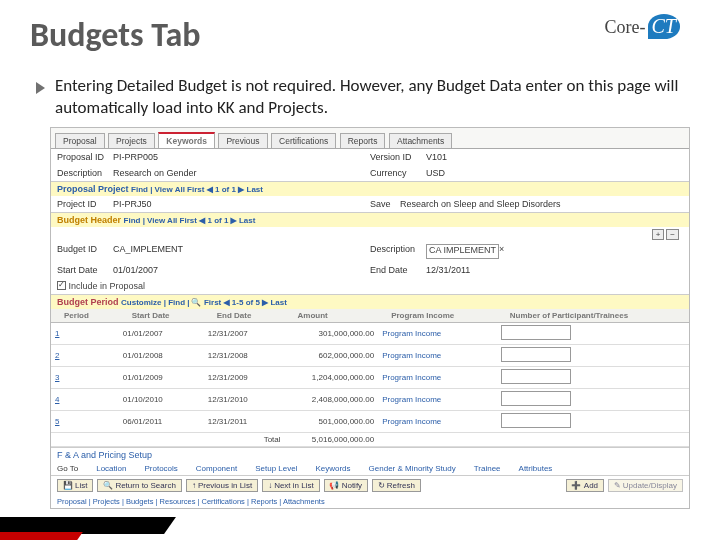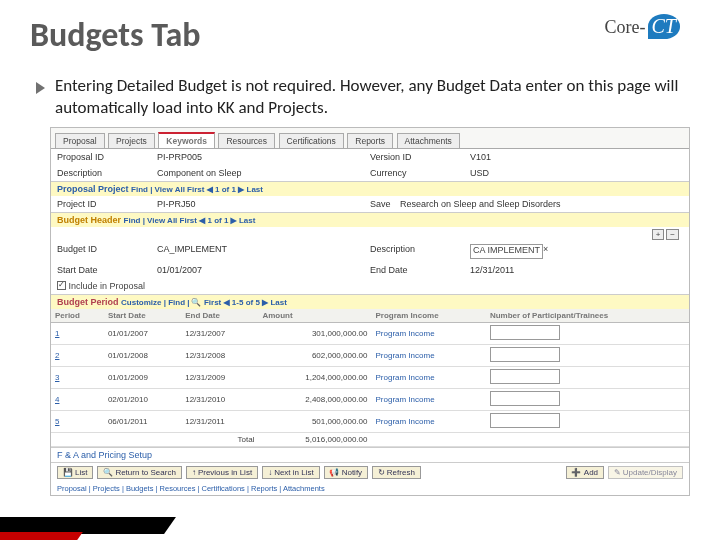--- a/index.html
+++ b/index.html
@@ -9,28 +9,28 @@
   .logo { position:absolute; top:14px; right:40px; font-family: Georgia, serif; font-size:18px; color:#444;}
   .logo .ct { background:#1e7bbf; color:#fff; border-radius:50% 50% 50% 0; padding:1px 4px; font-style:italic; font-size:20px; margin-left:2px; display:inline-block;}
   .bullet { display:flex; margin:20px 0 8px 6px; }
   .bullet .arr { width:0;height:0;border-top:6px solid transparent;border-bottom:6px solid transparent;border-left:9px solid #717171; margin-top:7px; margin-right:10px; flex-shrink:0;}
   .bullet .txt { font-size:17px; line-height:1.3; color:#222; }
   .shot { border:1px solid #bbb; margin-left:20px; width:640px; font-size:9px; font-family: Verdana, Arial, sans-serif; color:#444; background:#fff; }
   .tabs { border-bottom:1px solid #aaa; padding:4px 4px 0 4px; background:#f7f7f5;}
   .tab { display:inline-block; padding:2px 7px; border:1px solid #aaa; border-bottom:none; background:#eee; margin-right:1px; font-size:8.5px;}
   .tab.sel { background:#fff; font-weight:700; border-top:2px solid #c23; color:#777;}
   .row { display:flex; padding:3px 6px; }
-  .lbl { width:100px; color:#333;}
+  .lbl { width:56px; color:#333;}
   .val { color:#333; }
   .half { flex:1; display:flex; }
   .sect { color:#2b5ea9; font-weight:700; border-top:1px solid #ccc; padding:2px 6px; background:#fef9c3;}
   .rightlinks { color:#2b5ea9; text-align:right; flex:1; font-size:8px;}
   .mini { font-size:8px; }
   table.bp { width:100%; border-collapse:collapse; font-size:8px;}
-  table.bp th { text-align:left; color:#777; font-weight:700; border-bottom:1px solid #bbb; padding:2px 4px; background:#f2f2ee;}
+  table.bp th { text-align:left; color:#777; font-weight:700; border-bottom:1px solid #bbb; padding:2px 13px; background:#f2f2ee;}
   table.bp td { border-bottom:1px solid #ddd; padding:2px 4px; }
   table.bp td.n { text-align:right; }
   .plink { color:#2b5ea9; text-decoration:underline; }
   .lnk { color:#2b5ea9; }
   .fa { color:#2b5ea9; padding:2px 6px; border-top:1px solid #ccc;}
   .goto { display:flex; gap:18px; padding:2px 6px; font-size:8px; color:#2b5ea9;}
   .btnbar { padding:3px 6px; border-top:1px solid #ccc; display:flex; gap:4px; align-items:center;}
   .btn { border:1px solid #999; background:#f5f0d6; padding:1px 5px; font-size:8px; color:#335; display:inline-flex; align-items:center; gap:2px;}
   .spacer { flex:1; }
   .bottomlinks { font-size:7.5px; color:#2b5ea9; padding:2px 6px;}
@@ -53,40 +53,40 @@
   <div class="bullet">
     <div class="arr"></div>
     <div class="txt">Entering Detailed Budget is not required. However, any Budget Data enter on this page will automatically load into KK and Projects.</div>
   </div>
 
   <div class="shot">
     <div class="tabs">
       <span class="tab">Proposal</span>
       <span class="tab">Projects</span>
       <span class="tab sel">Keywords</span>
-      <span class="tab">Resources</span>
+      <span class="tab">Previous</span>
       <span class="tab">Certifications</span>
       <span class="tab">Reports</span>
       <span class="tab">Attachments</span>
     </div>
 
     <div class="row">
       <div class="half">
           <span class="lbl">Proposal ID</span>
           <span class="val">PI-PRP005</span>
         </div>
       <div class="half">
           <span class="lbl">Version ID</span>
           <span class="val">V101</span>
         </div>
     </div>
     <div class="row">
       <div class="half">
           <span class="lbl">Description</span>
-          <span class="val">Component on Sleep</span>
+          <span class="val">Research on Gender</span>
         </div>
       <div class="half">
           <span class="lbl">Currency</span>
           <span class="val">USD</span>
         </div>
     </div>
 
     <div class="sect"><span>Proposal Project</span>
       <span class="rightlinks mini">Find | View All    First ◀ 1 of 1 ▶ Last</span>
     </div>
@@ -162,21 +162,21 @@
       <tr>
             <td class="plink">3</td>
             <td>01/01/2009</td>
             <td>12/31/2009</td>
             <td class="n">1,204,000,000.00</td>
             <td class="lnk">Program Income</td>
             <td><span class="inbox"></span></td>
           </tr>
       <tr>
             <td class="plink">4</td>
-            <td>02/01/2010</td>
+            <td>01/10/2010</td>
             <td>12/31/2010</td>
             <td class="n">2,408,000,000.00</td>
             <td class="lnk">Program Income</td>
             <td><span class="inbox"></span></td>
           </tr>
       <tr>
             <td class="plink">5</td>
             <td>06/01/2011</td>
             <td>12/31/2011</td>
             <td class="n">501,000,000.00</td>
@@ -189,20 +189,31 @@
             <td class="n">Total</td>
             <td class="n">5,016,000,000.00</td>
             <td></td>
             <td></td>
           </tr>
     </tbody>
       </table>
 
     <div class="fa">F &amp; A and Pricing Setup</div>
 
+    <div class="goto">
+      <span style="color:#333">Go To</span>
+      <span>Location</span>
+      <span>Protocols</span>
+      <span>Component</span>
+      <span>Setup Level</span>
+      <span>Keywords</span>
+      <span>Gender &amp; Minority Study</span>
+      <span>Trainee</span>
+      <span>Attributes</span>
+    </div>
 
     <div class="btnbar">
       <span class="btn">💾 <span>List</span></span>
       <span class="btn">🔍 <span>Return to Search</span></span>
       <span class="btn">↑ <span>Previous in List</span></span>
       <span class="btn">↓ <span>Next in List</span></span>
       <span class="btn">📢 <span>Notify</span></span>
       <span class="btn">↻ <span>Refresh</span></span>
       <span class="spacer"></span>
       <span class="btn">➕ <span>Add</span></span>

